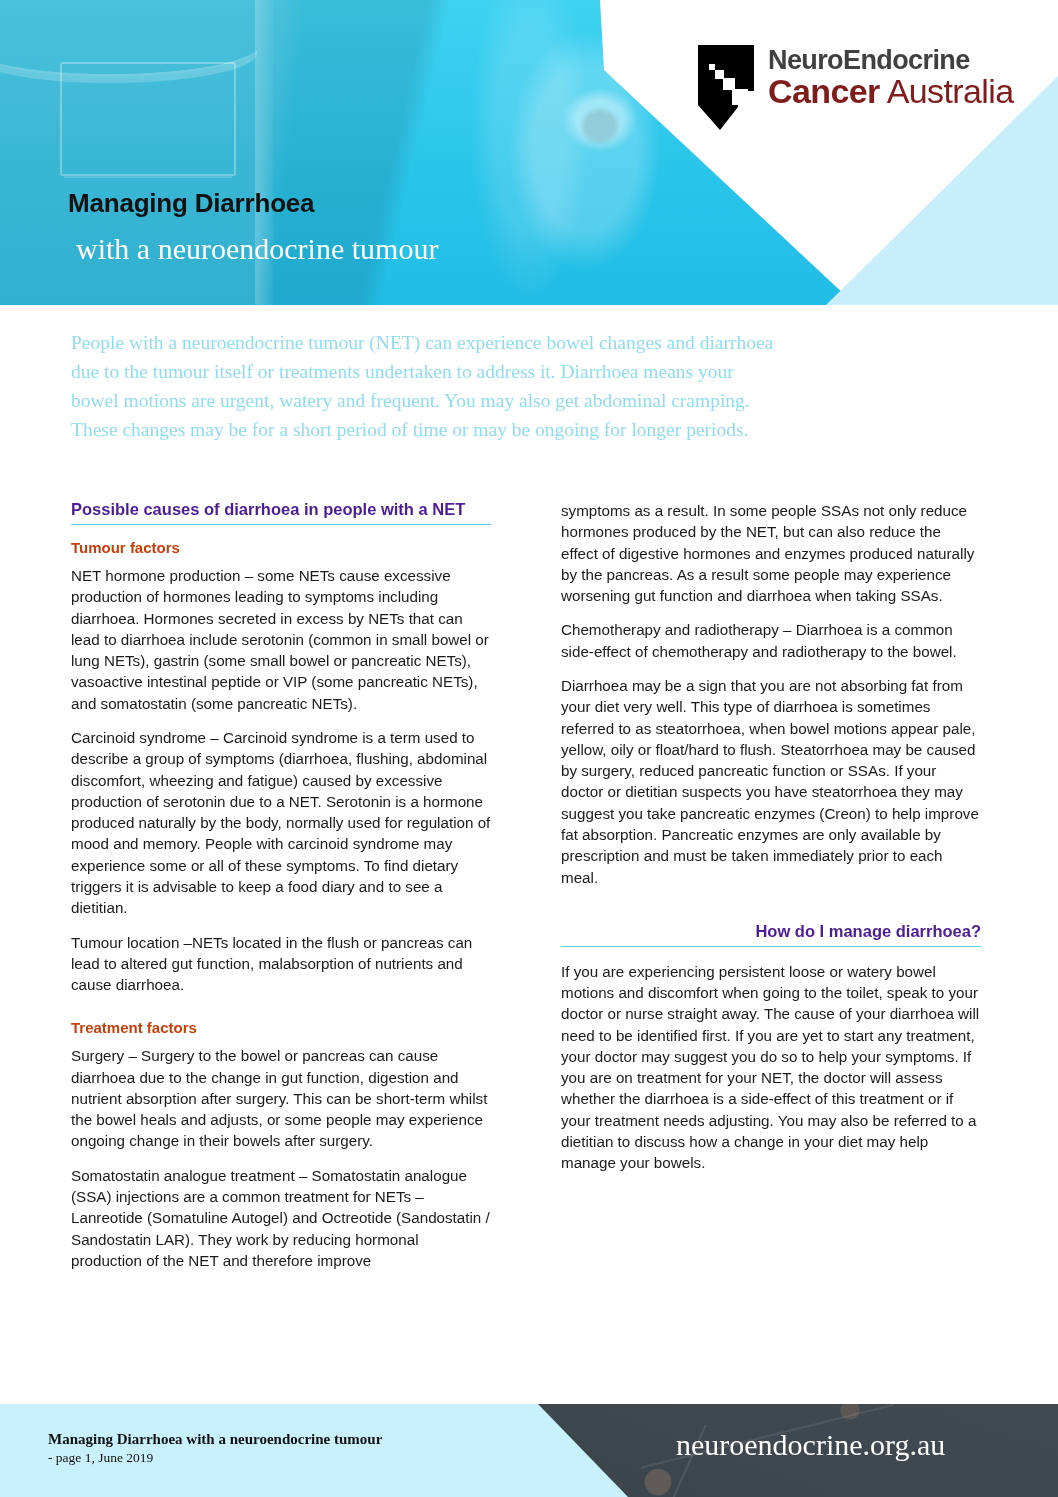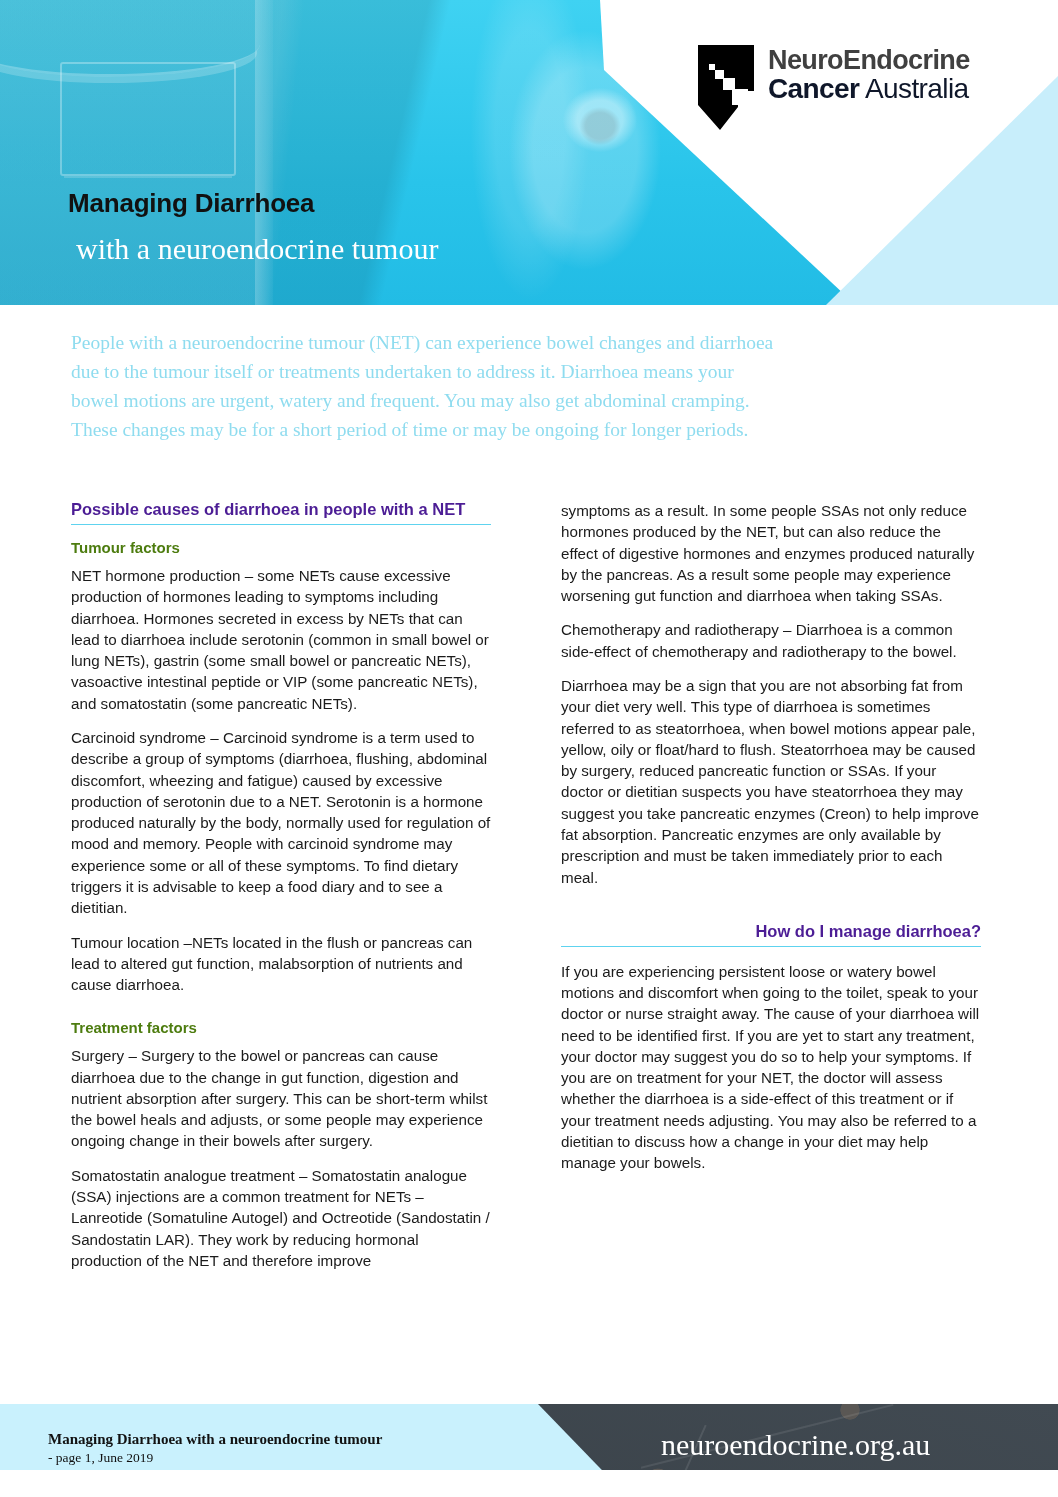--- a/index.html
+++ b/index.html
@@ -76,21 +76,21 @@
   }
   .logo-mark i {
     position:absolute; background:#ffffff; display:block;
   }
   .sq1 { left:11px; top:19px;  width:6px;  height:6px; }
   .sq2 { left:17px; top:25px;  width:9px;  height:9px; }
   .sq3 { left:25px; top:33px;  width:12px; height:12px; }
   .sq4 { left:34px; top:44px;  width:16px; height:16px; }
   .logo-text { margin-left:14px; margin-top:1px; line-height:1.05; }
   .logo-l1 { font-size:27px; font-weight:bold; color:#404040; letter-spacing:-.6px; }
-  .logo-l2 { font-size:28px; letter-spacing:-.6px; color:#0f172a; }
+  .logo-l2 { font-size:34px; letter-spacing:-.6px; color:#7f1d1d; }
   .logo-l2 b { font-weight:bold; }
   .logo-l2 span { font-weight:400; }
 
   
   .intro {
     position:absolute; left:71px; top:328px; width:712px;
     font-family:"Liberation Serif", serif;
     font-size:19.5px; line-height:1.49; color:#8fdcef;
   }
 
@@ -99,33 +99,33 @@
   .col { position:absolute; top:0; width:420px; }
   .col-left  { left:0; }
   .col-right { left:490px; }
 
   .h2 {
     font-size:16.5px; font-weight:bold; color:#4c1d95;
     padding-bottom:5px; border-bottom:1.6px solid #5ed3ef;
     margin-bottom:14px;
   }
   .h3 {
-    font-size:15px; font-weight:bold; color:#4d7c0f;
+    font-size:15px; font-weight:bold; color:#c2410c;
     margin-bottom:9px; margin-top:2px;
   }
   .h3.spaced { margin-top:24px; }
   p.body {
     font-size:15.2px; line-height:1.40; color:#1b1b1b;
     margin-bottom:13px;
   }
   p.body:last-child { margin-bottom:0; }
   .gap-top { margin-top:34px;text-align:right; }
 
   
-  .footer { position:absolute; left:0; top:1404px; width:1058px; height:66px; overflow:hidden; }
+  .footer { position:absolute; left:0; top:1404px; width:1058px; height:93px; overflow:hidden; }
   .foot-light { position:absolute; inset:0; background:#c9f1fd; }
   .foot-dark {
     position:absolute; right:0; top:0; width:560px; height:93px;
     background:
       radial-gradient(circle 18px at 160px 78px, #5e5b58 0 72%, rgba(94,91,88,0) 76%),
       radial-gradient(circle 13px at 352px 6px, #5a5754 0 72%, rgba(90,87,84,0) 76%),
       linear-gradient(118deg, rgba(255,255,255,.07) 0 0.7%, rgba(255,255,255,0) 0.9%),
       linear-gradient(70deg, rgba(255,255,255,.06) 0 .6%, rgba(255,255,255,0) .9%),
       linear-gradient(200deg,#414a52 0%, #3c444b 100%);
     clip-path: polygon(40px 0, 560px 0, 560px 93px, 130px 93px);
@@ -140,21 +140,21 @@
     border-top:2px solid rgba(255,255,255,.09);
     transform:rotate(-14deg);
   }
   .foot-left {
     position:absolute; left:48px; top:27px;
     font-family:"Liberation Serif", serif; color:#111;
   }
   .foot-left .l1 { font-size:15px; font-weight:bold; }
   .foot-left .l2 { font-size:13.5px; margin-top:2px; }
   .foot-url {
-    position:absolute; left:661px; top:24px;
+    position:absolute; left:676px; top:24px;
     font-family:"Liberation Serif", serif;
     font-size:30px; color:#ffffff; z-index:3;
   }
 </style>
 </head>
 <body>
 
 <div class="header">
   <div class="photo"></div>
   <div class="jeans-edge"></div>

